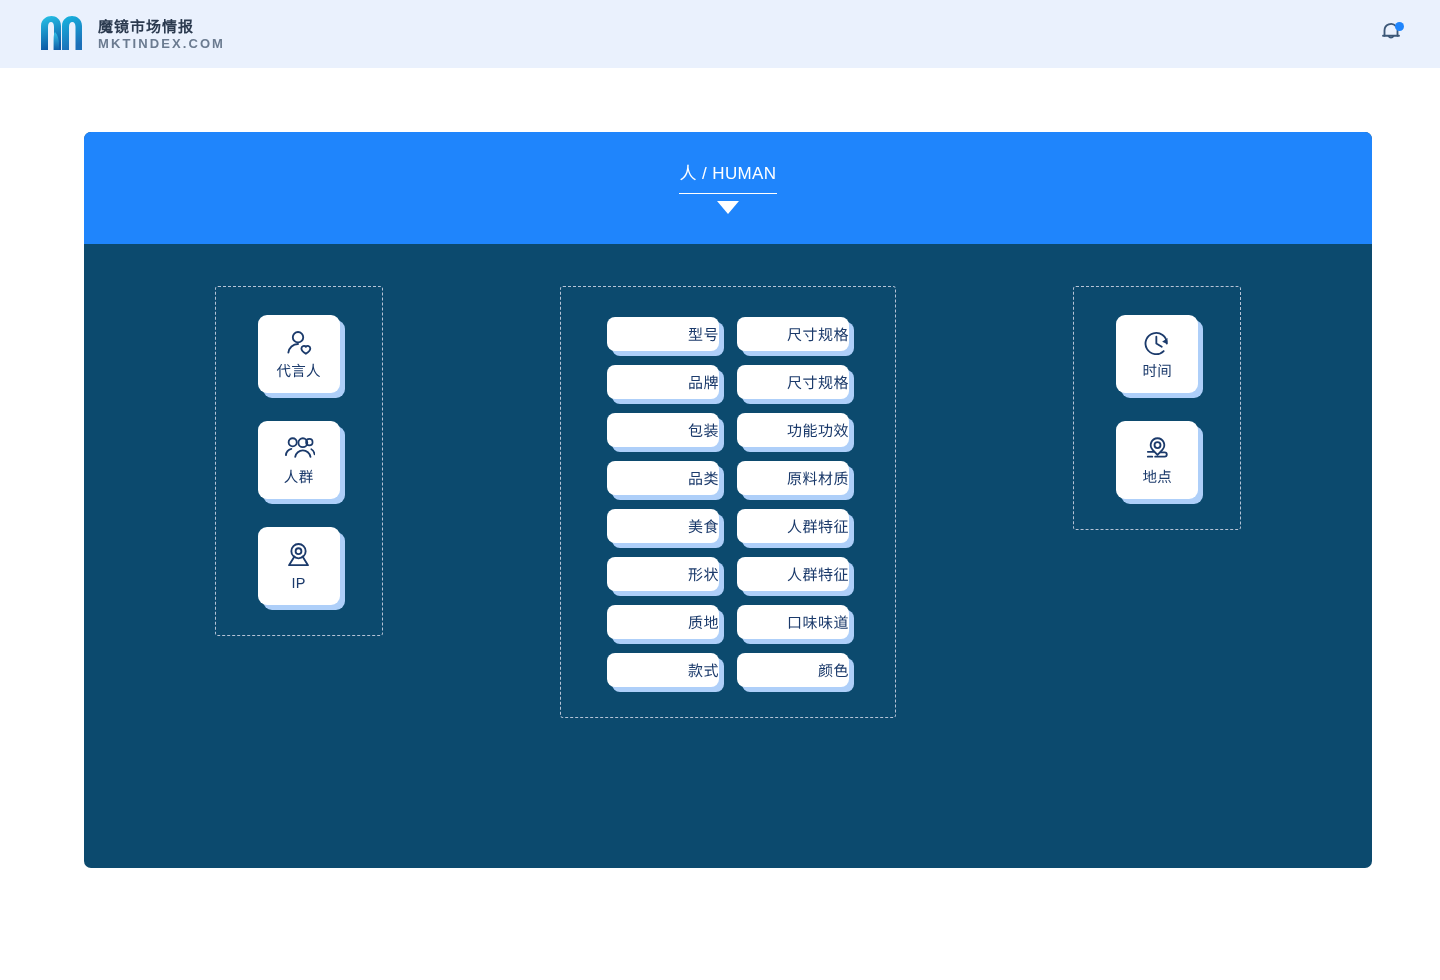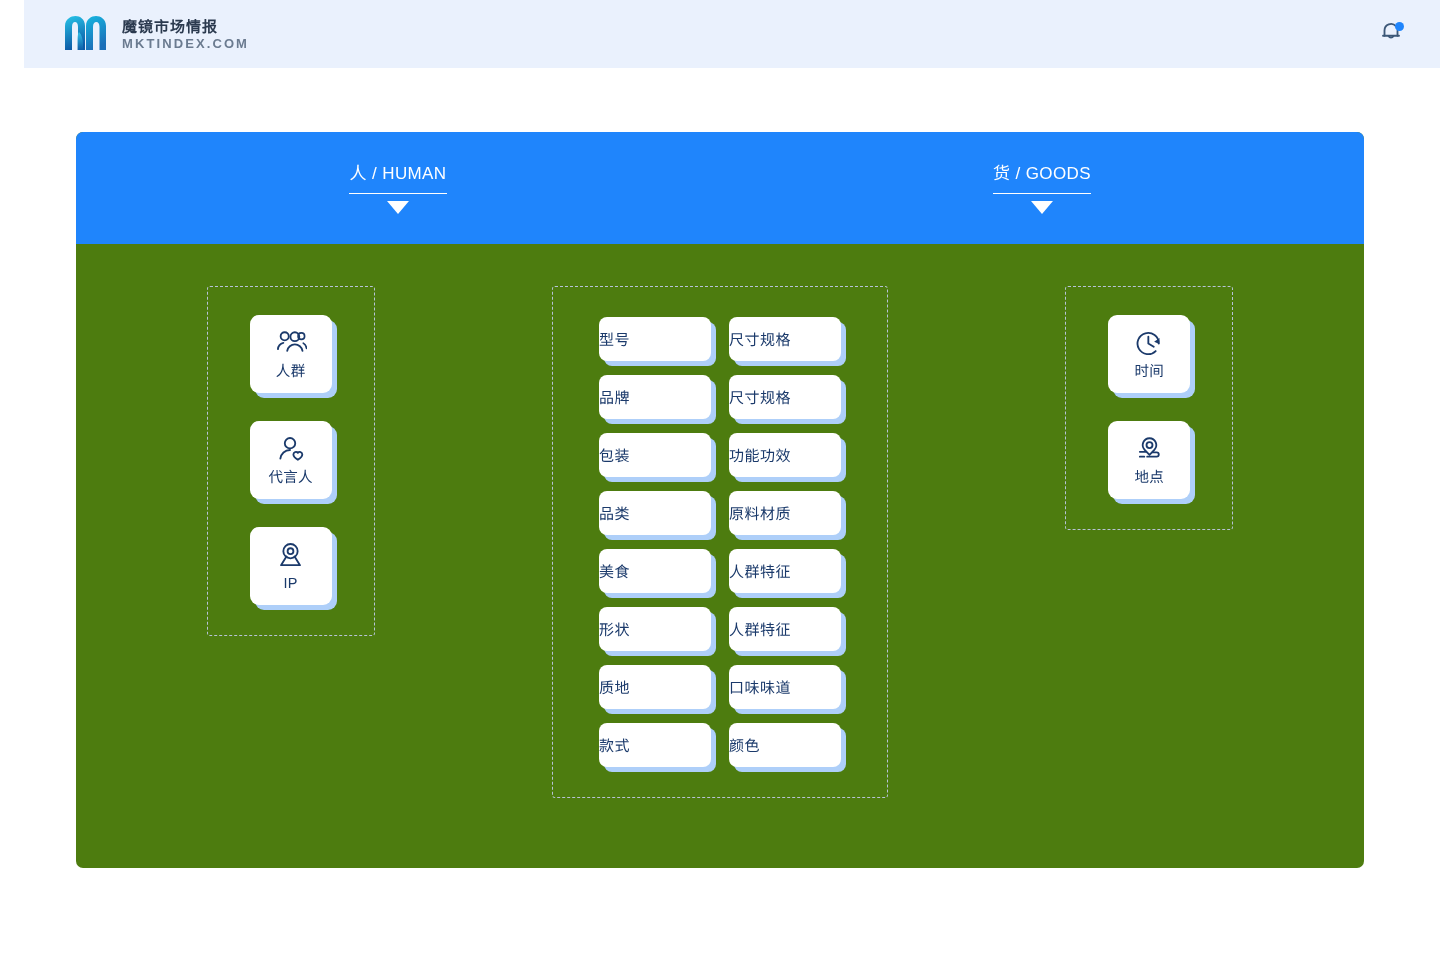--- a/index.html
+++ b/index.html
@@ -19,21 +19,20 @@
 
   
   .topbar {
     height: 68px;
     background: #eaf1fd;
     display: flex;
     align-items: center;
     justify-content: space-between;
     padding: 0 34px 0 38px;
     box-sizing: border-box;
-    margin-left: 24px;
   }
   .brand {
     display: flex;
     align-items: center;
     gap: 12px;
   }
   .brand-mark {
     width: 48px;
     height: 40px;
     display: block;
@@ -78,25 +77,25 @@
   }
 
   
   .stage {
     position: relative;
     height: 912px;
     background: #ffffff;
   }
   .panel {
     position: absolute;
-    left: 76px;
+    left: 84px;
     top: 64px;
     width: 1288px;
     height: 736px;
-    background: #4d7c0f;
+    background: #0c4a6e;
     border-radius: 7px;
     overflow: hidden;
   }
   .panel-head {
     height: 112px;
     background: #1f85fc;
     display: flex;
     align-items: flex-start;
   }
   .head-col {
@@ -178,27 +177,27 @@
   }
 
   
   .chip-grid {
     display: grid;
     grid-template-columns: repeat(2, 112px);
     column-gap: 18px;
     row-gap: 14px;
   }
   .chip {
-    height: 44px;
+    height: 34px;
     background: #ffffff;
     border-radius: 8px;
     box-shadow: 5px 5px 0 0 #aecff9;
     display: flex;
     align-items: center;
-    justify-content: flex-start;
+    justify-content: flex-end;
     cursor: pointer;
   }
   .chip-label {
     font-size: 15px;
     color: #1b3a6b;
     letter-spacing: 0.5px;
     line-height: 1;
     font-weight: 500;
   }
 </style>
@@ -248,59 +247,55 @@
 </div>
 
 <div class="stage">
   <div class="panel">
 
     <div class="panel-head">
       <div class="head-col">
         <span class="head-label">人 / HUMAN</span>
         <span class="head-caret"></span>
       </div>
-      <div class="head-col">
-        <span class="head-label">货 / GOODS</span>
-        <span class="head-caret"></span>
-      </div>
     </div>
 
     <div class="panel-body">
 
       <div class="col">
         <div class="dash-box narrow">
+
+          <div class="tile">
+            <span>
+              <svg viewBox="0 0 32 30" width="31" height="29" fill="none" stroke="#1b3a6b" stroke-width="1.9" stroke-linecap="round" stroke-linejoin="round" aria-hidden="true">
+                <circle cx="15.5" cy="8.5" r="5.4"></circle>
+                <path d="M5.5 24.5 a10 10 0 0 1 10 -9"></path>
+                <path d="M23.6 25.6 c-3.2 -2 -4.6 -3.7 -4.6 -5.5 a2.6 2.6 0 0 1 4.6 -1.6 a2.6 2.6 0 0 1 4.6 1.6 c0 1.8 -1.4 3.5 -4.6 5.5 z"></path>
+              </svg>
+            </span>
+            <span class="tile-label">代言人</span>
+          </div>
 
           <div class="tile">
             <span>
               <svg viewBox="0 0 34 30" width="33" height="29" fill="none" stroke="#1b3a6b" stroke-width="1.9" stroke-linecap="round" stroke-linejoin="round" aria-hidden="true">
                 <circle cx="21.5" cy="8" r="4.6"></circle>
                 <path d="M13.6 22.6 a8 8 0 0 1 15.8 0"></path>
                 <circle cx="11" cy="7.6" r="4.2"></circle>
                 <path d="M4 20.8 a7.4 7.4 0 0 1 5.6 -6.5"></path>
                 <circle cx="28.2" cy="7.4" r="3.4" stroke-width="1.7"></circle>
                 <path d="M30.2 14.6 a7 7 0 0 1 3.4 5.4" stroke-width="1.7"></path>
               </svg>
             </span>
             <span class="tile-label">人群</span>
           </div>
 
           <div class="tile">
             <span>
               <svg viewBox="0 0 32 30" width="31" height="29" fill="none" stroke="#1b3a6b" stroke-width="1.9" stroke-linecap="round" stroke-linejoin="round" aria-hidden="true">
-                <circle cx="15.5" cy="8.5" r="5.4"></circle>
-                <path d="M5.5 24.5 a10 10 0 0 1 10 -9"></path>
-                <path d="M23.6 25.6 c-3.2 -2 -4.6 -3.7 -4.6 -5.5 a2.6 2.6 0 0 1 4.6 -1.6 a2.6 2.6 0 0 1 4.6 1.6 c0 1.8 -1.4 3.5 -4.6 5.5 z"></path>
-              </svg>
-            </span>
-            <span class="tile-label">代言人</span>
-          </div>
-
-          <div class="tile">
-            <span>
-              <svg viewBox="0 0 32 30" width="31" height="29" fill="none" stroke="#1b3a6b" stroke-width="1.9" stroke-linecap="round" stroke-linejoin="round" aria-hidden="true">
                 <circle cx="16" cy="10.5" r="7.4"></circle>
                 <circle cx="16" cy="10.5" r="3"></circle>
                 <path d="M11.8 16 L6.2 25 L25.8 25 L20.2 16"></path>
               </svg>
             </span>
             <span class="tile-label">IP</span>
           </div>
 
         </div>
       </div>

